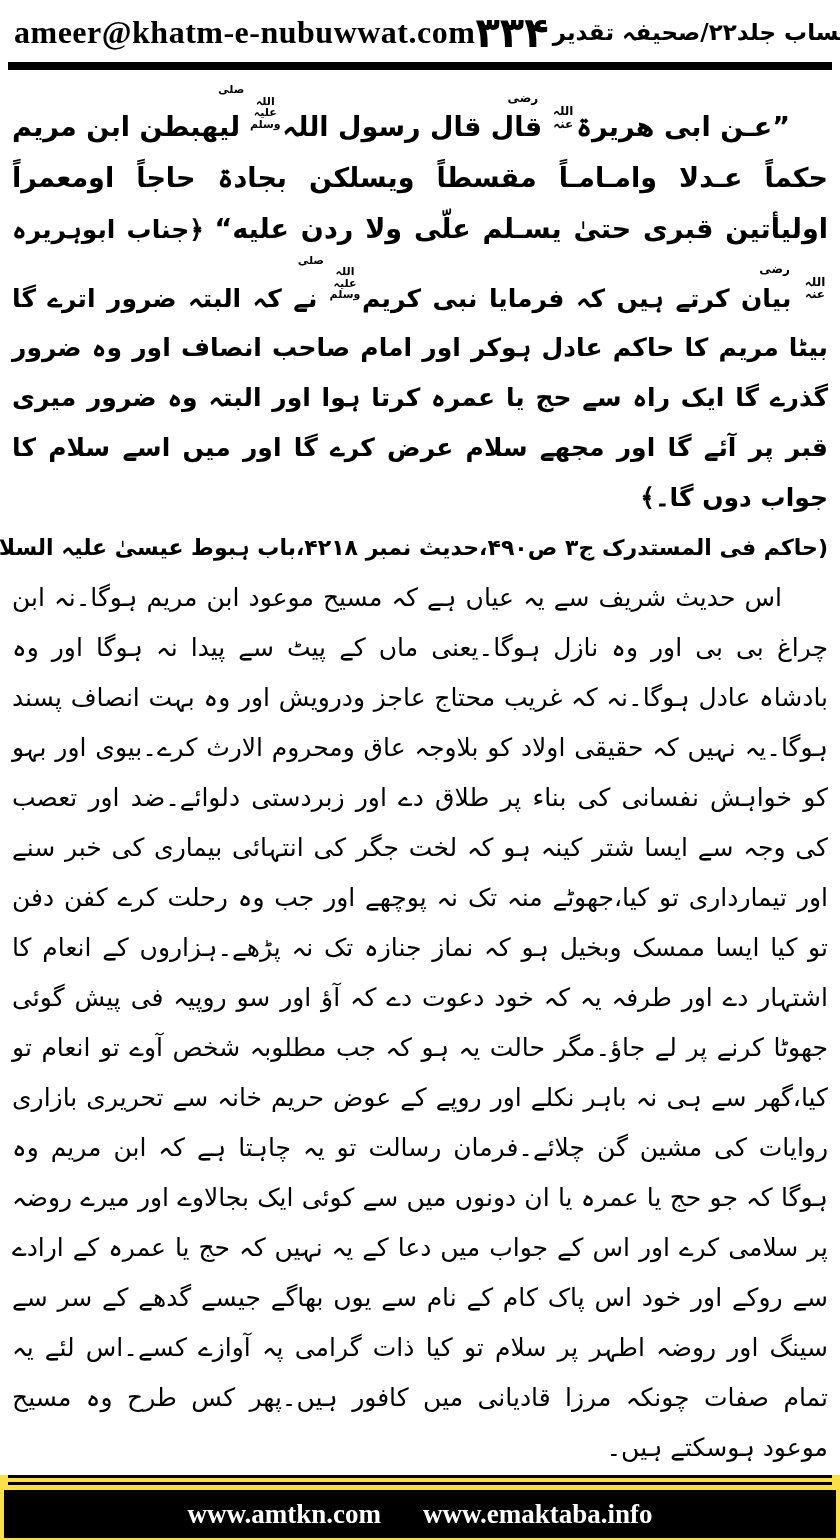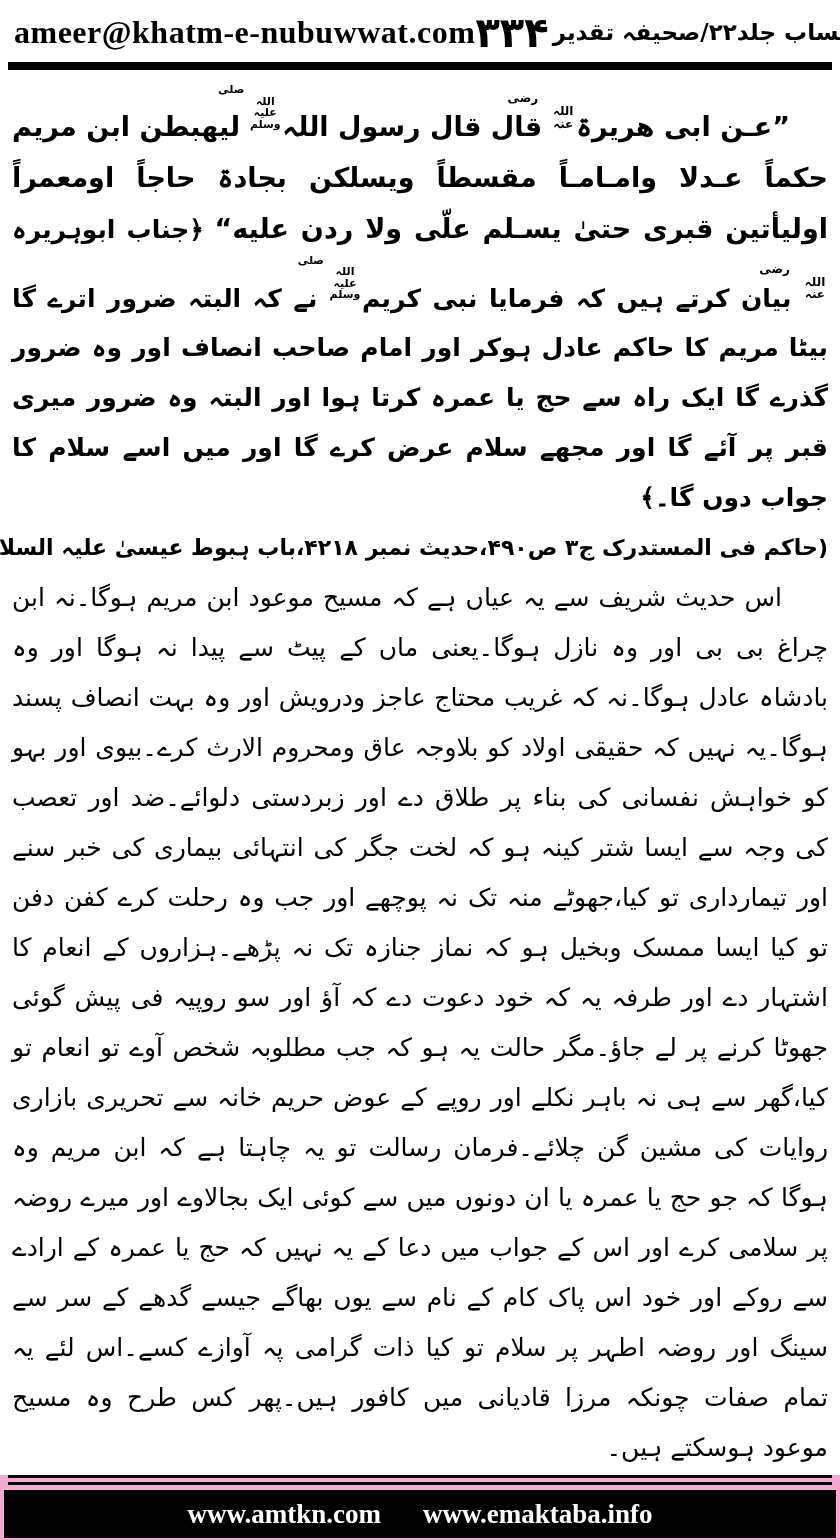--- a/index.html
+++ b/index.html
@@ -76,21 +76,21 @@
     font-size:22px;
     font-weight:bold;
     white-space:nowrap;
     line-height:50px;
   }
   .para{text-indent:46px;}
   
   .footer{
     position:absolute;
     left:0;right:0;bottom:0;
-    background:#f9a8d4;
+    background:#fde047;
   }
   .double-rule{
     margin:0 8px 5px 8px;
     height:4px;
     border-top:3px solid #000;
     border-bottom:3px solid #000;
     box-sizing:content-box;
   }
   .footer-bar{
     margin:0 4px 2px 4px;

